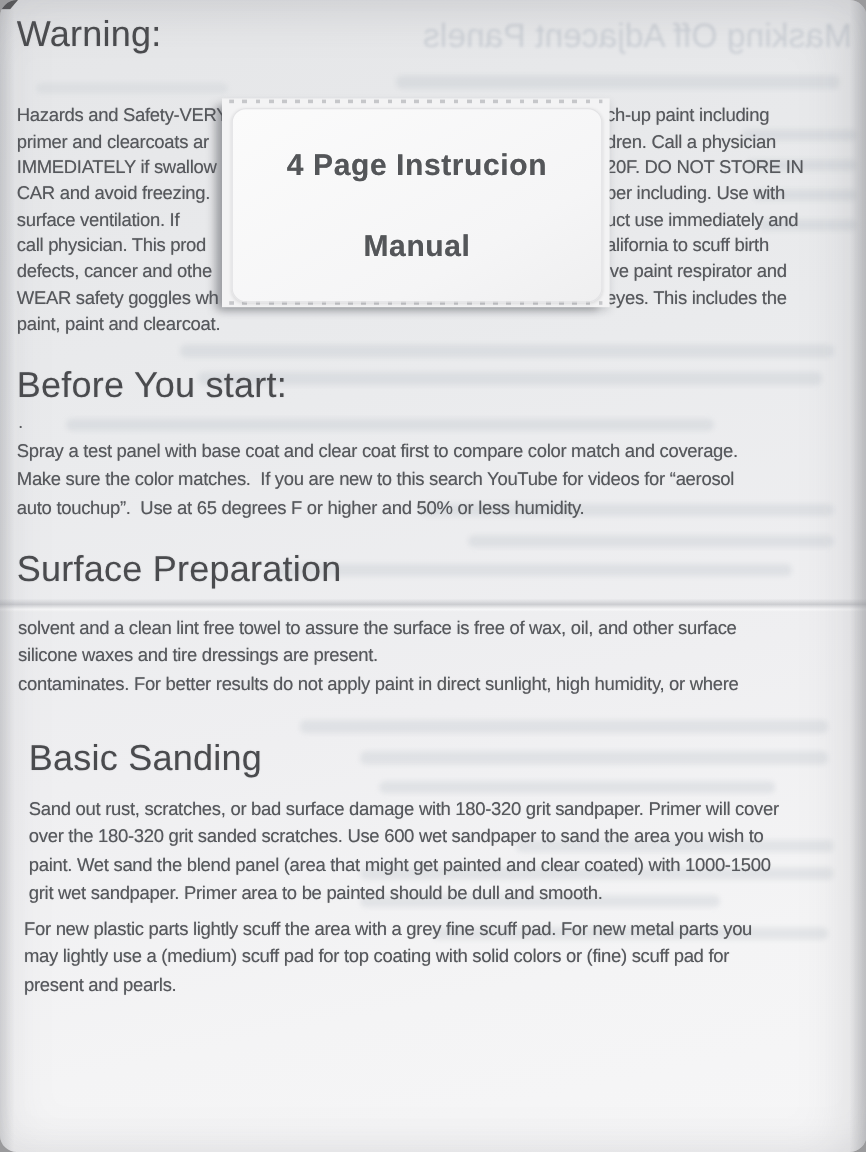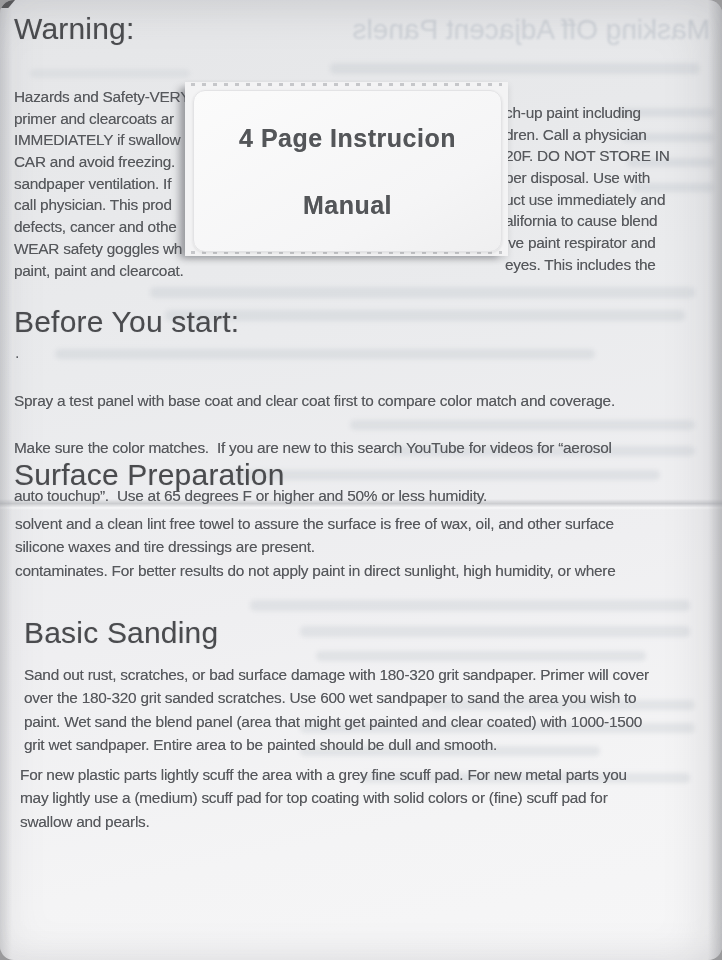--- a/index.html
+++ b/index.html
@@ -29,22 +29,22 @@
   .streak{position:absolute;z-index:1;background:rgba(168,176,188,0.22);filter:blur(2px);border-radius:5px;}
 
   
   .h{position:absolute;left:14px;font-size:30px;color:#4a4b4e;letter-spacing:.2px;
      text-shadow:0 0 1px rgba(110,112,118,0.35);z-index:2;}
   .para{position:absolute;z-index:2;font-size:15.4px;letter-spacing:-0.25px;
         text-shadow:0 0 .6px rgba(86,88,92,0.55);}
   .ln{white-space:pre;}
   .w-para .wrow{position:relative;height:21.7px;}
   .w-para .wl{position:absolute;left:0;top:0;white-space:pre;}
-  .w-para .wr{position:absolute;left:491px;top:16px;white-space:pre;text-align:center;}
-  .b-para .ln{height:23.3px;margin-top:24px;}
+  .w-para .wr{position:absolute;left:491px;top:0;white-space:pre;text-align:center;}
+  .b-para .ln{height:23.3px;}
   .s-para .ln{height:23.3px;}
   .g-para .ln{height:23.3px;}
   .italic{font-style:italic;}
   .stray-dot{position:absolute;left:15px;top:344px;z-index:2;font-size:16px;color:#5a5c60;}
 
   
   .fold{position:absolute;left:0;top:499px;width:722px;height:11px;z-index:3;pointer-events:none;
     background:linear-gradient(to bottom,rgba(130,133,140,0) 0%,rgba(125,128,135,0.30) 42%,
       rgba(125,128,135,0.10) 60%,rgba(255,255,255,0.55) 80%,rgba(255,255,255,0) 100%);
     filter:blur(.4px);}
@@ -105,29 +105,29 @@
     <div class="wrow">
       <span class="wl">primer and clearcoats ar</span>
       <span class="wr">dren. Call a physician</span>
     </div>
     <div class="wrow">
       <span class="wl">IMMEDIATELY if swallow</span>
       <span class="wr">20F. DO NOT STORE IN</span>
     </div>
     <div class="wrow">
       <span class="wl">CAR and avoid freezing.</span>
-      <span class="wr">per disposal. Use with</span>
+      <span class="wr">per including. Use with</span>
     </div>
     <div class="wrow">
-      <span class="wl">sandpaper ventilation. If</span>
+      <span class="wl">surface ventilation. If</span>
       <span class="wr">uct use immediately and</span>
     </div>
     <div class="wrow">
       <span class="wl">call physician. This prod</span>
-      <span class="wr">alifornia to cause blend</span>
+      <span class="wr">alifornia to scuff birth</span>
     </div>
     <div class="wrow">
       <span class="wl">defects, cancer and othe</span>
       <span class="wr">ive paint respirator and</span>
     </div>
     <div class="wrow">
       <span class="wl">WEAR safety goggles wh</span>
       <span class="wr">eyes. This includes the</span>
     </div>
     <div class="ln">paint, paint and clearcoat.</div>
@@ -147,26 +147,26 @@
     <div class="ln">solvent and a clean lint free towel to assure the surface is free of wax, oil, and other surface</div>
     <div class="ln">silicone waxes and tire dressings are present.</div>
     <div class="ln">contaminates. For better results do not apply paint in direct sunlight, high humidity, or where</div>
   </div>
 
   <div class="h" style="top:616px;left:24px;">Basic Sanding</div>
   <div class="para g-para" style="left:24px;top:666px;width:695px;">
     <div class="ln">Sand out rust, scratches, or bad surface damage with 180-320 grit sandpaper. Primer will cover</div>
     <div class="ln">over the 180-320 grit sanded scratches. Use 600 wet sandpaper to sand the area you wish to</div>
     <div class="ln">paint. Wet sand the blend panel (area that might get painted and clear coated) with 1000-1500</div>
-    <div class="ln">grit wet sandpaper. Entire area to be painted should be dull and smooth.</div>
+    <div class="ln">grit wet sandpaper. Primer area to be painted should be dull and smooth.</div>
   </div>
   <div class="para g-para" style="left:20px;top:766px;width:695px;">
     <div class="ln">For new plastic parts lightly scuff the area with a grey fine scuff pad. For new metal parts you</div>
     <div class="ln">may lightly use a (medium) scuff pad for top coating with solid colors or (fine) scuff pad for</div>
-    <div class="ln">swallow and pearls.</div>
+    <div class="ln">present and pearls.</div>
   </div>
 
   <div class="sticker-backing">
     <div class="perf top"></div>
     <div class="perf bottom"></div>
   </div>
   <div class="sticker-label">
     <div class="sticker-line first">4 Page Instrucion</div>
     <div class="sticker-line second">Manual</div>
   </div>

